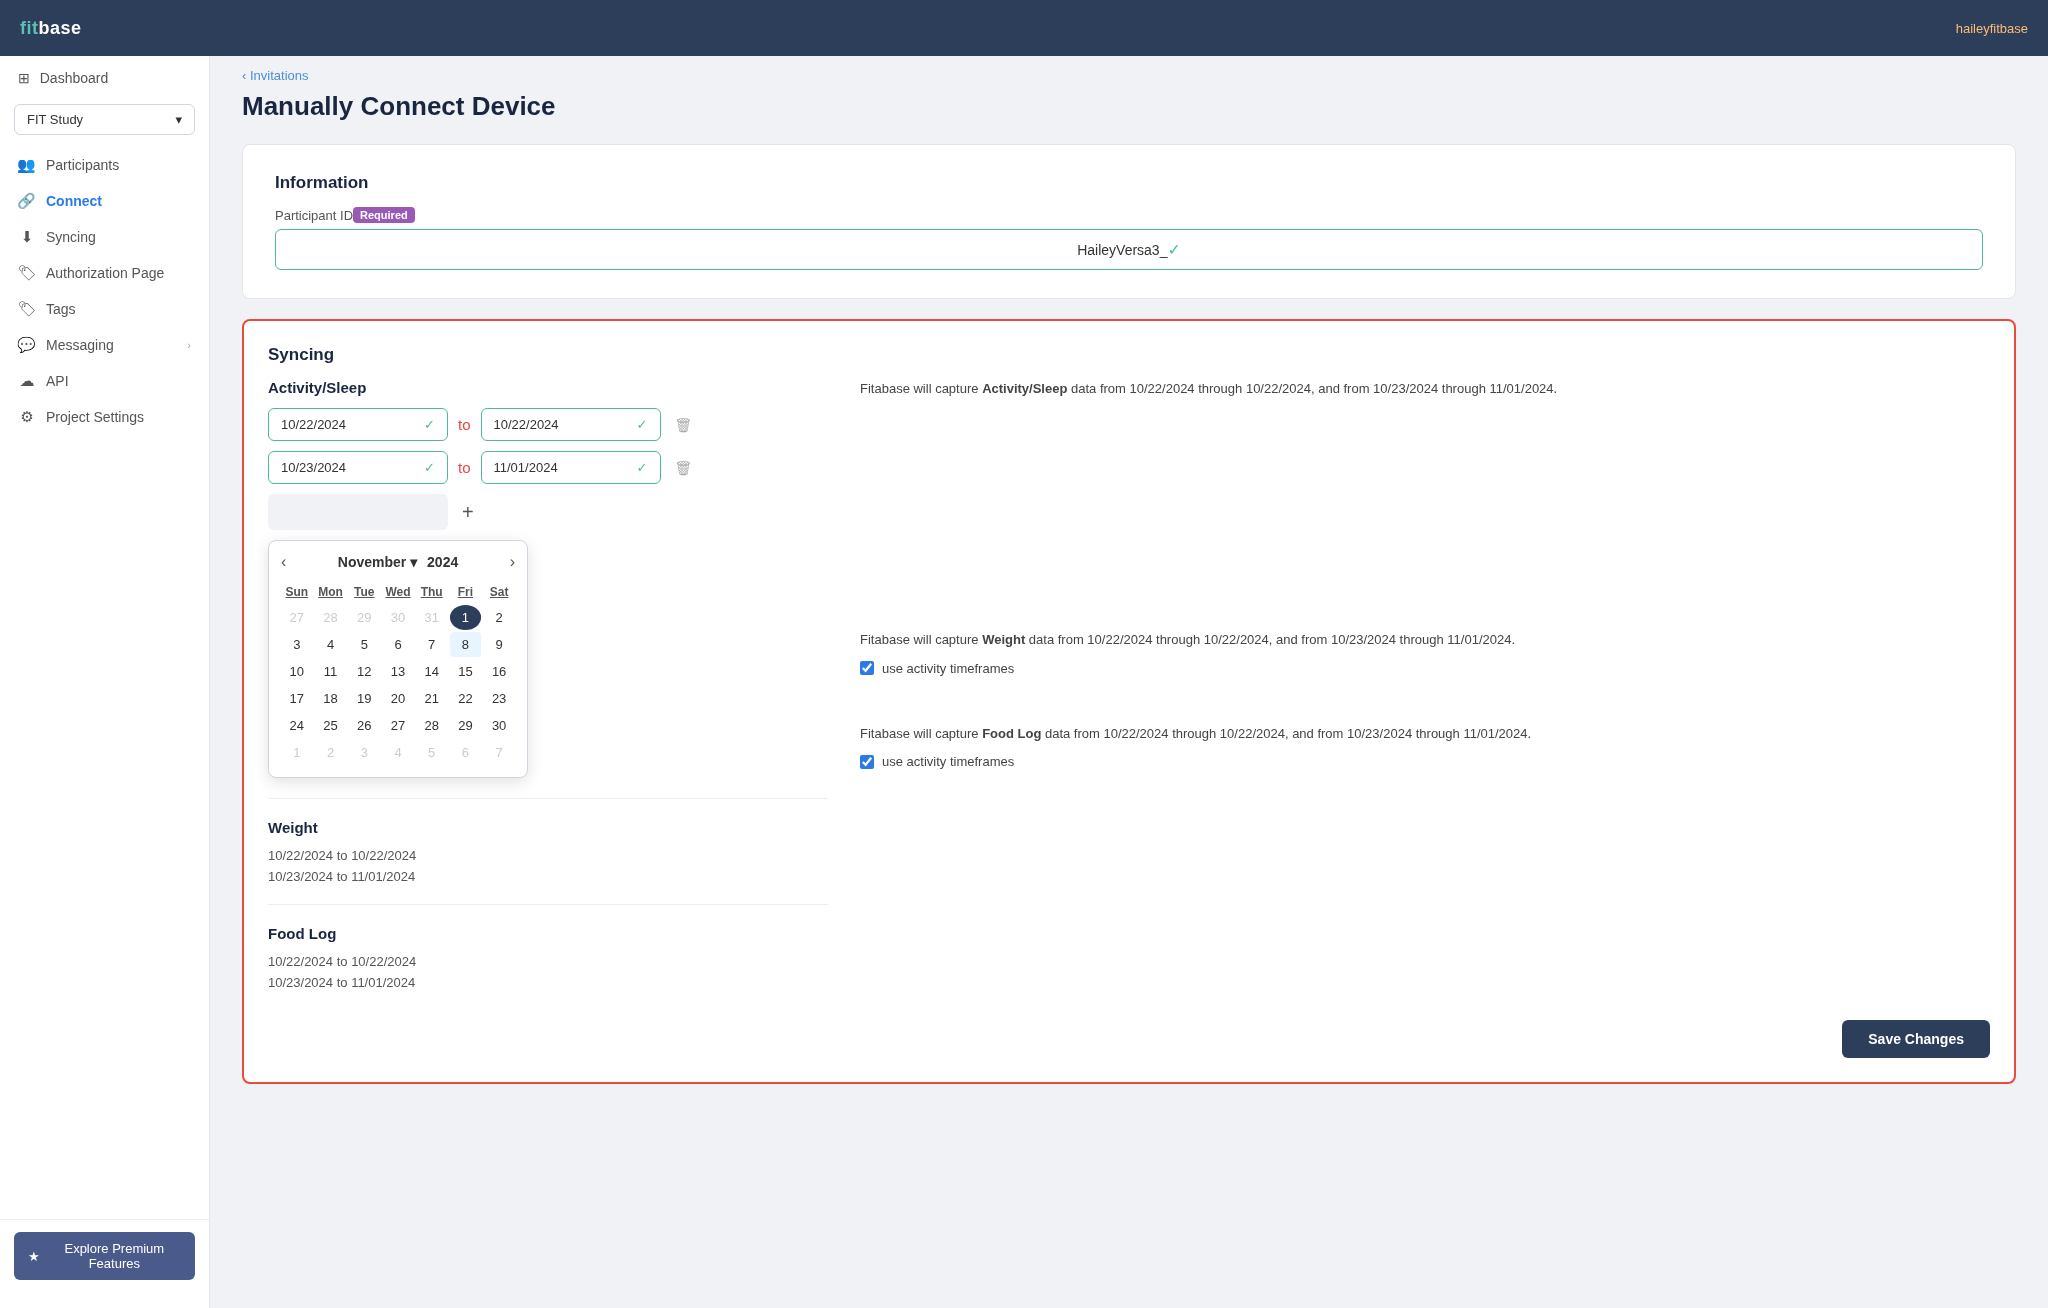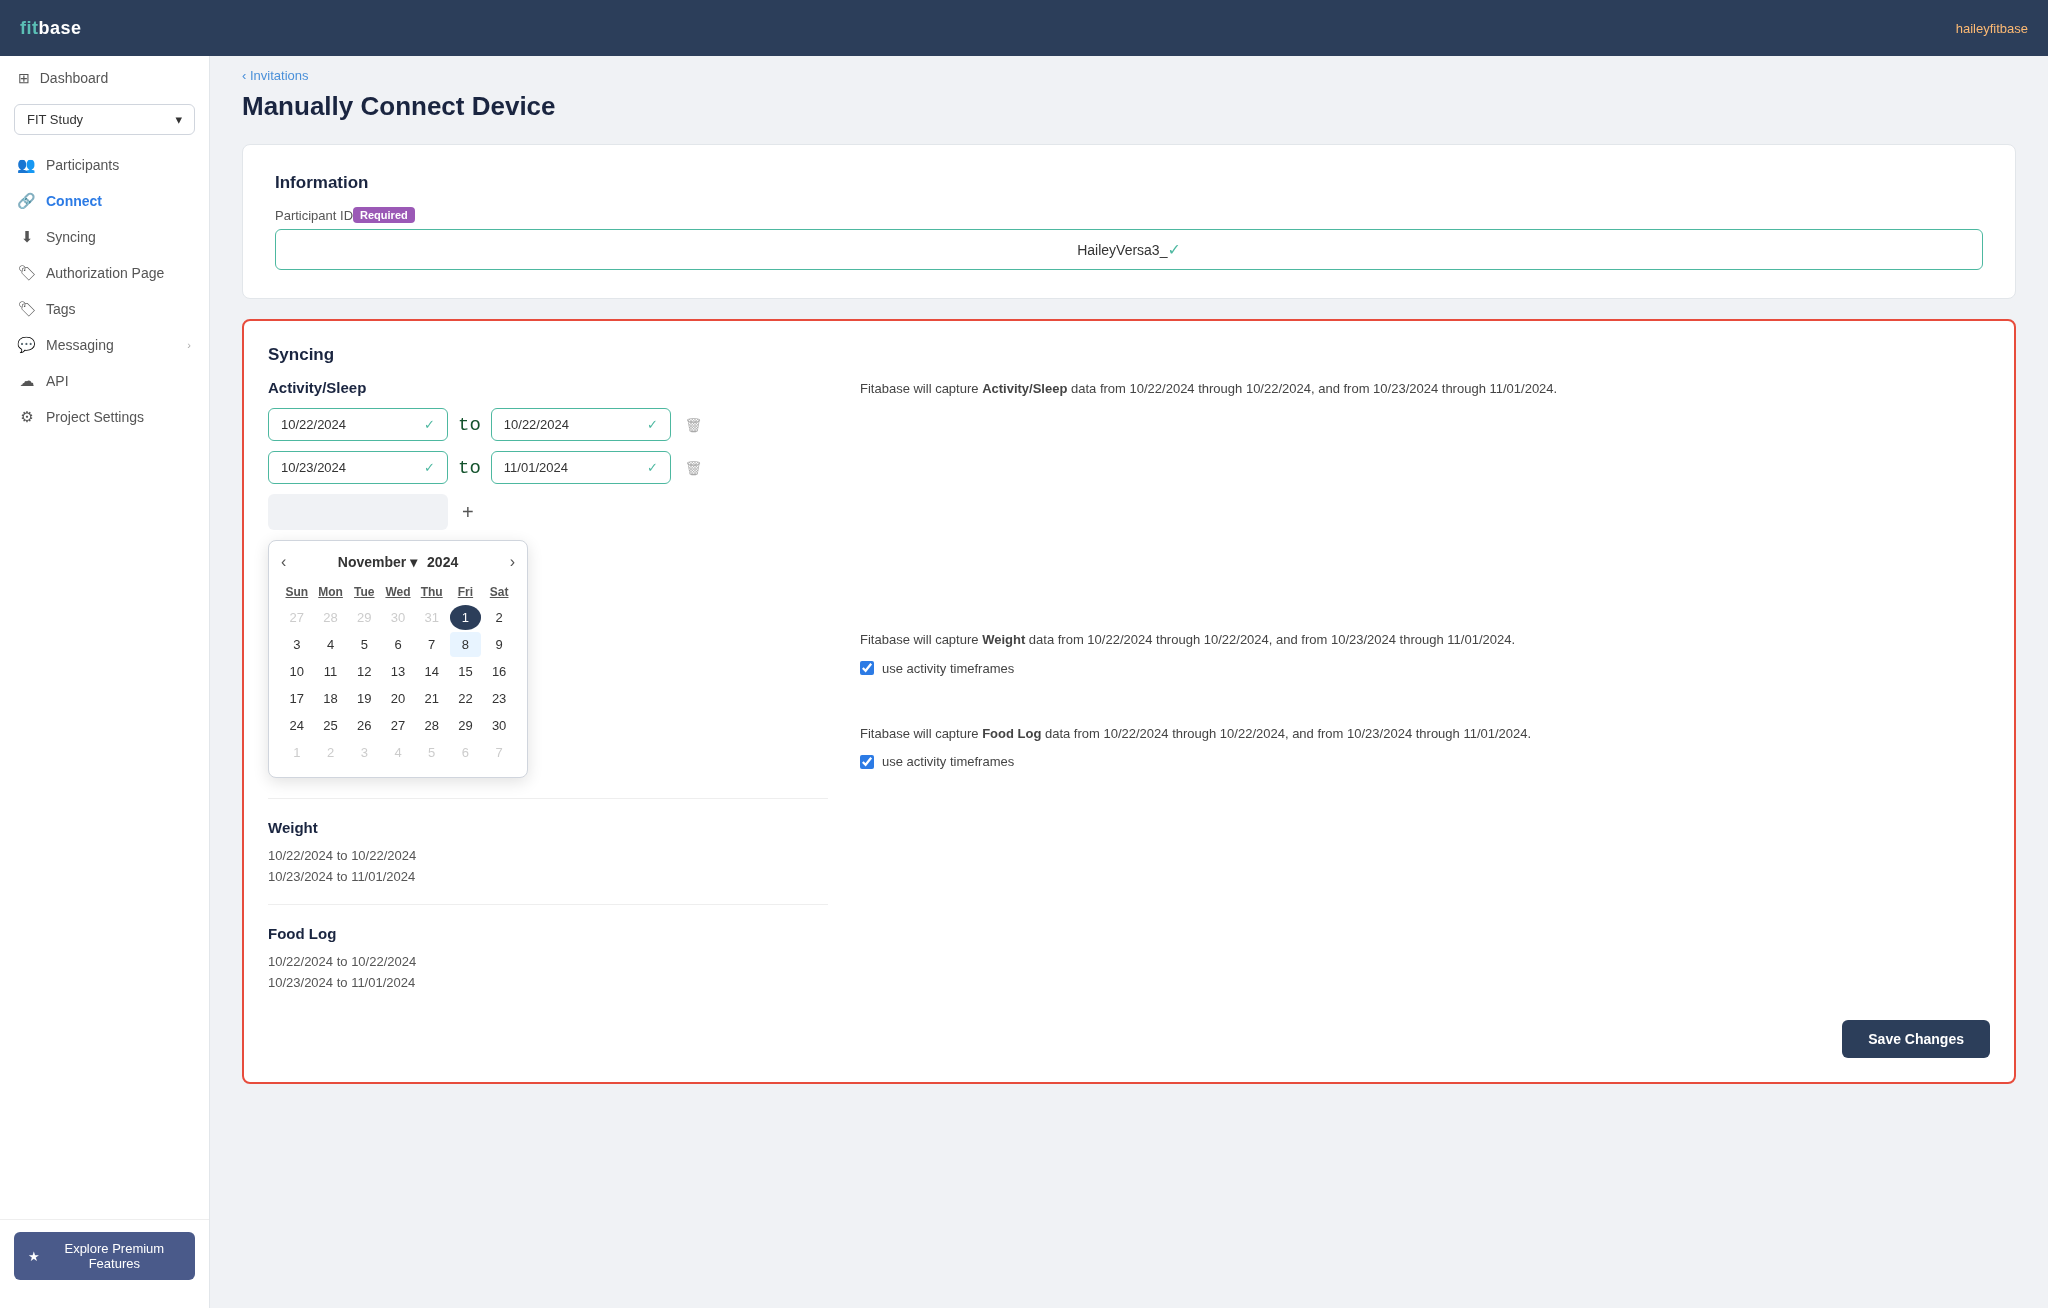--- a/index.html
+++ b/index.html
@@ -203,21 +203,21 @@
       padding: 8px 12px;
       display: flex;
       align-items: center;
       justify-content: space-between;
       width: 180px;
       font-size: 13px;
       color: #333;
       background: #fff;
     }
     .date-field .check { color: #4db8a0; margin-left: 8px; }
-    .date-to { color: #14532d; font-size: 19px; font-family: Liberation Mono, monospace; }
+    .date-to { color: #ef4444; font-size: 15px; }
     .trash-icon { color: #aaa; font-size: 14px; cursor: pointer; margin-left: 4px; }
     .add-row-btn {
       background: none;
       border: none;
       cursor: pointer;
       font-size: 20px;
       color: #555;
       margin-left: 4px;
     }
 

